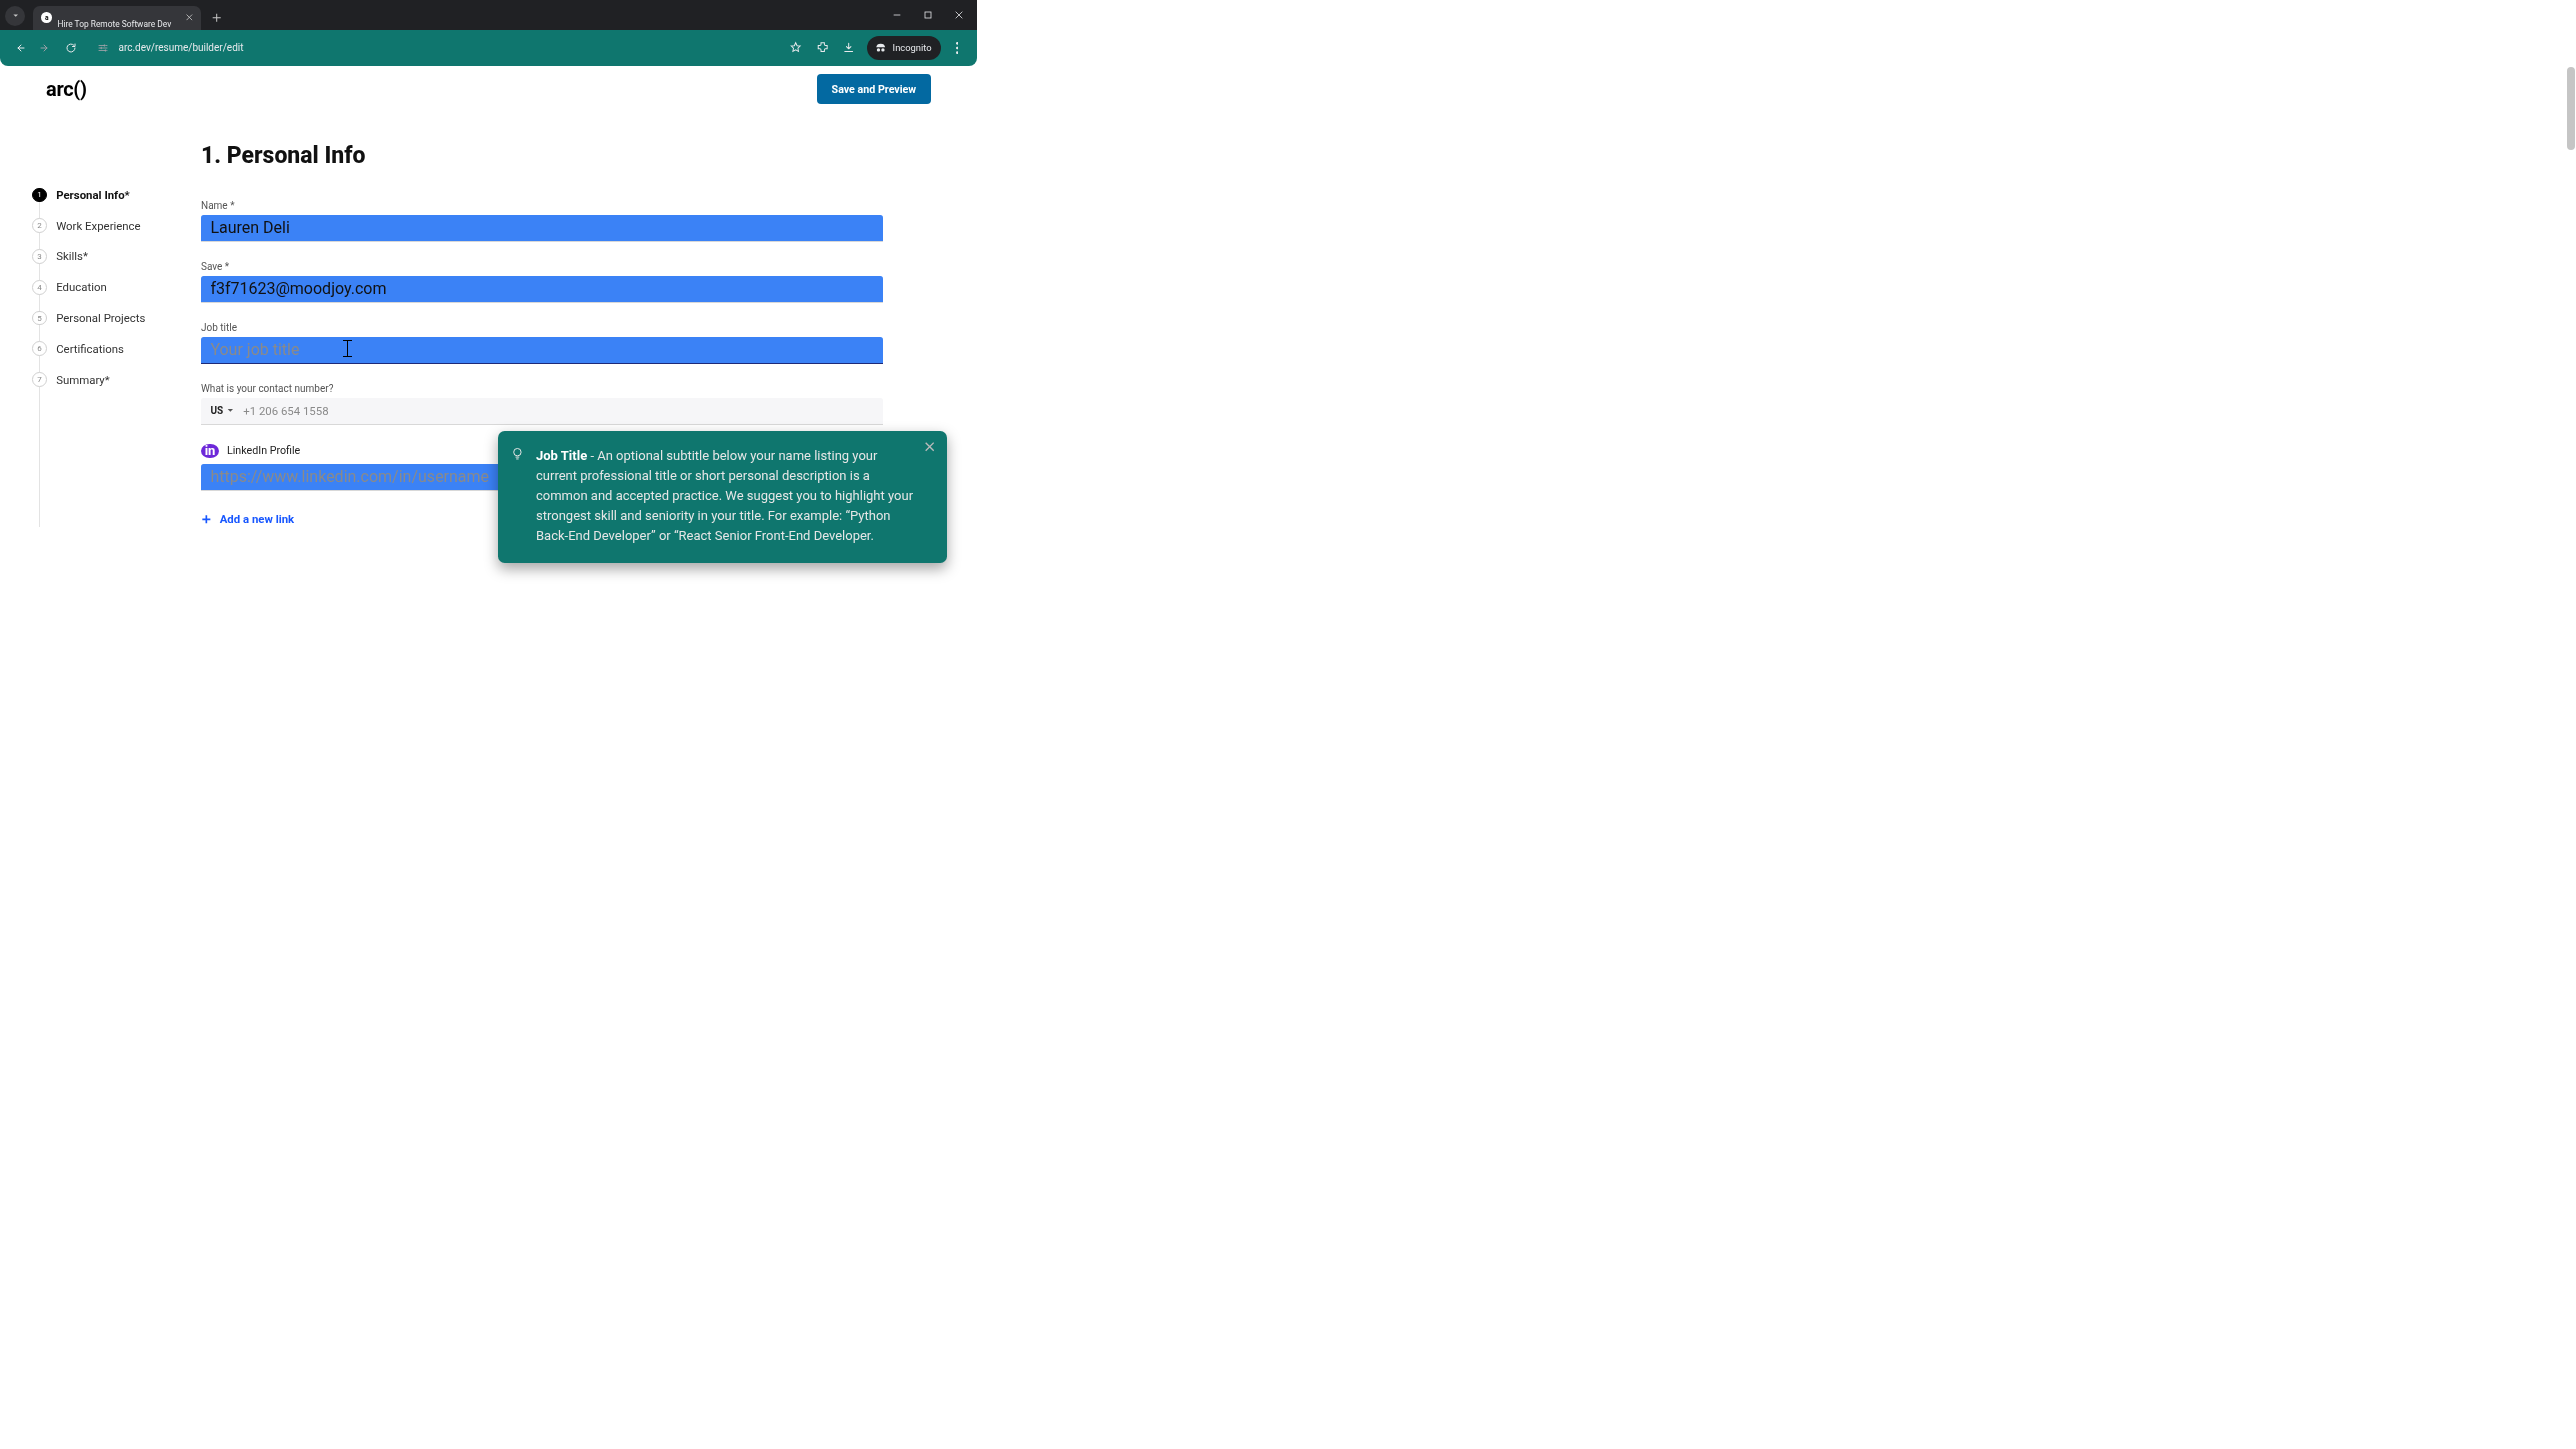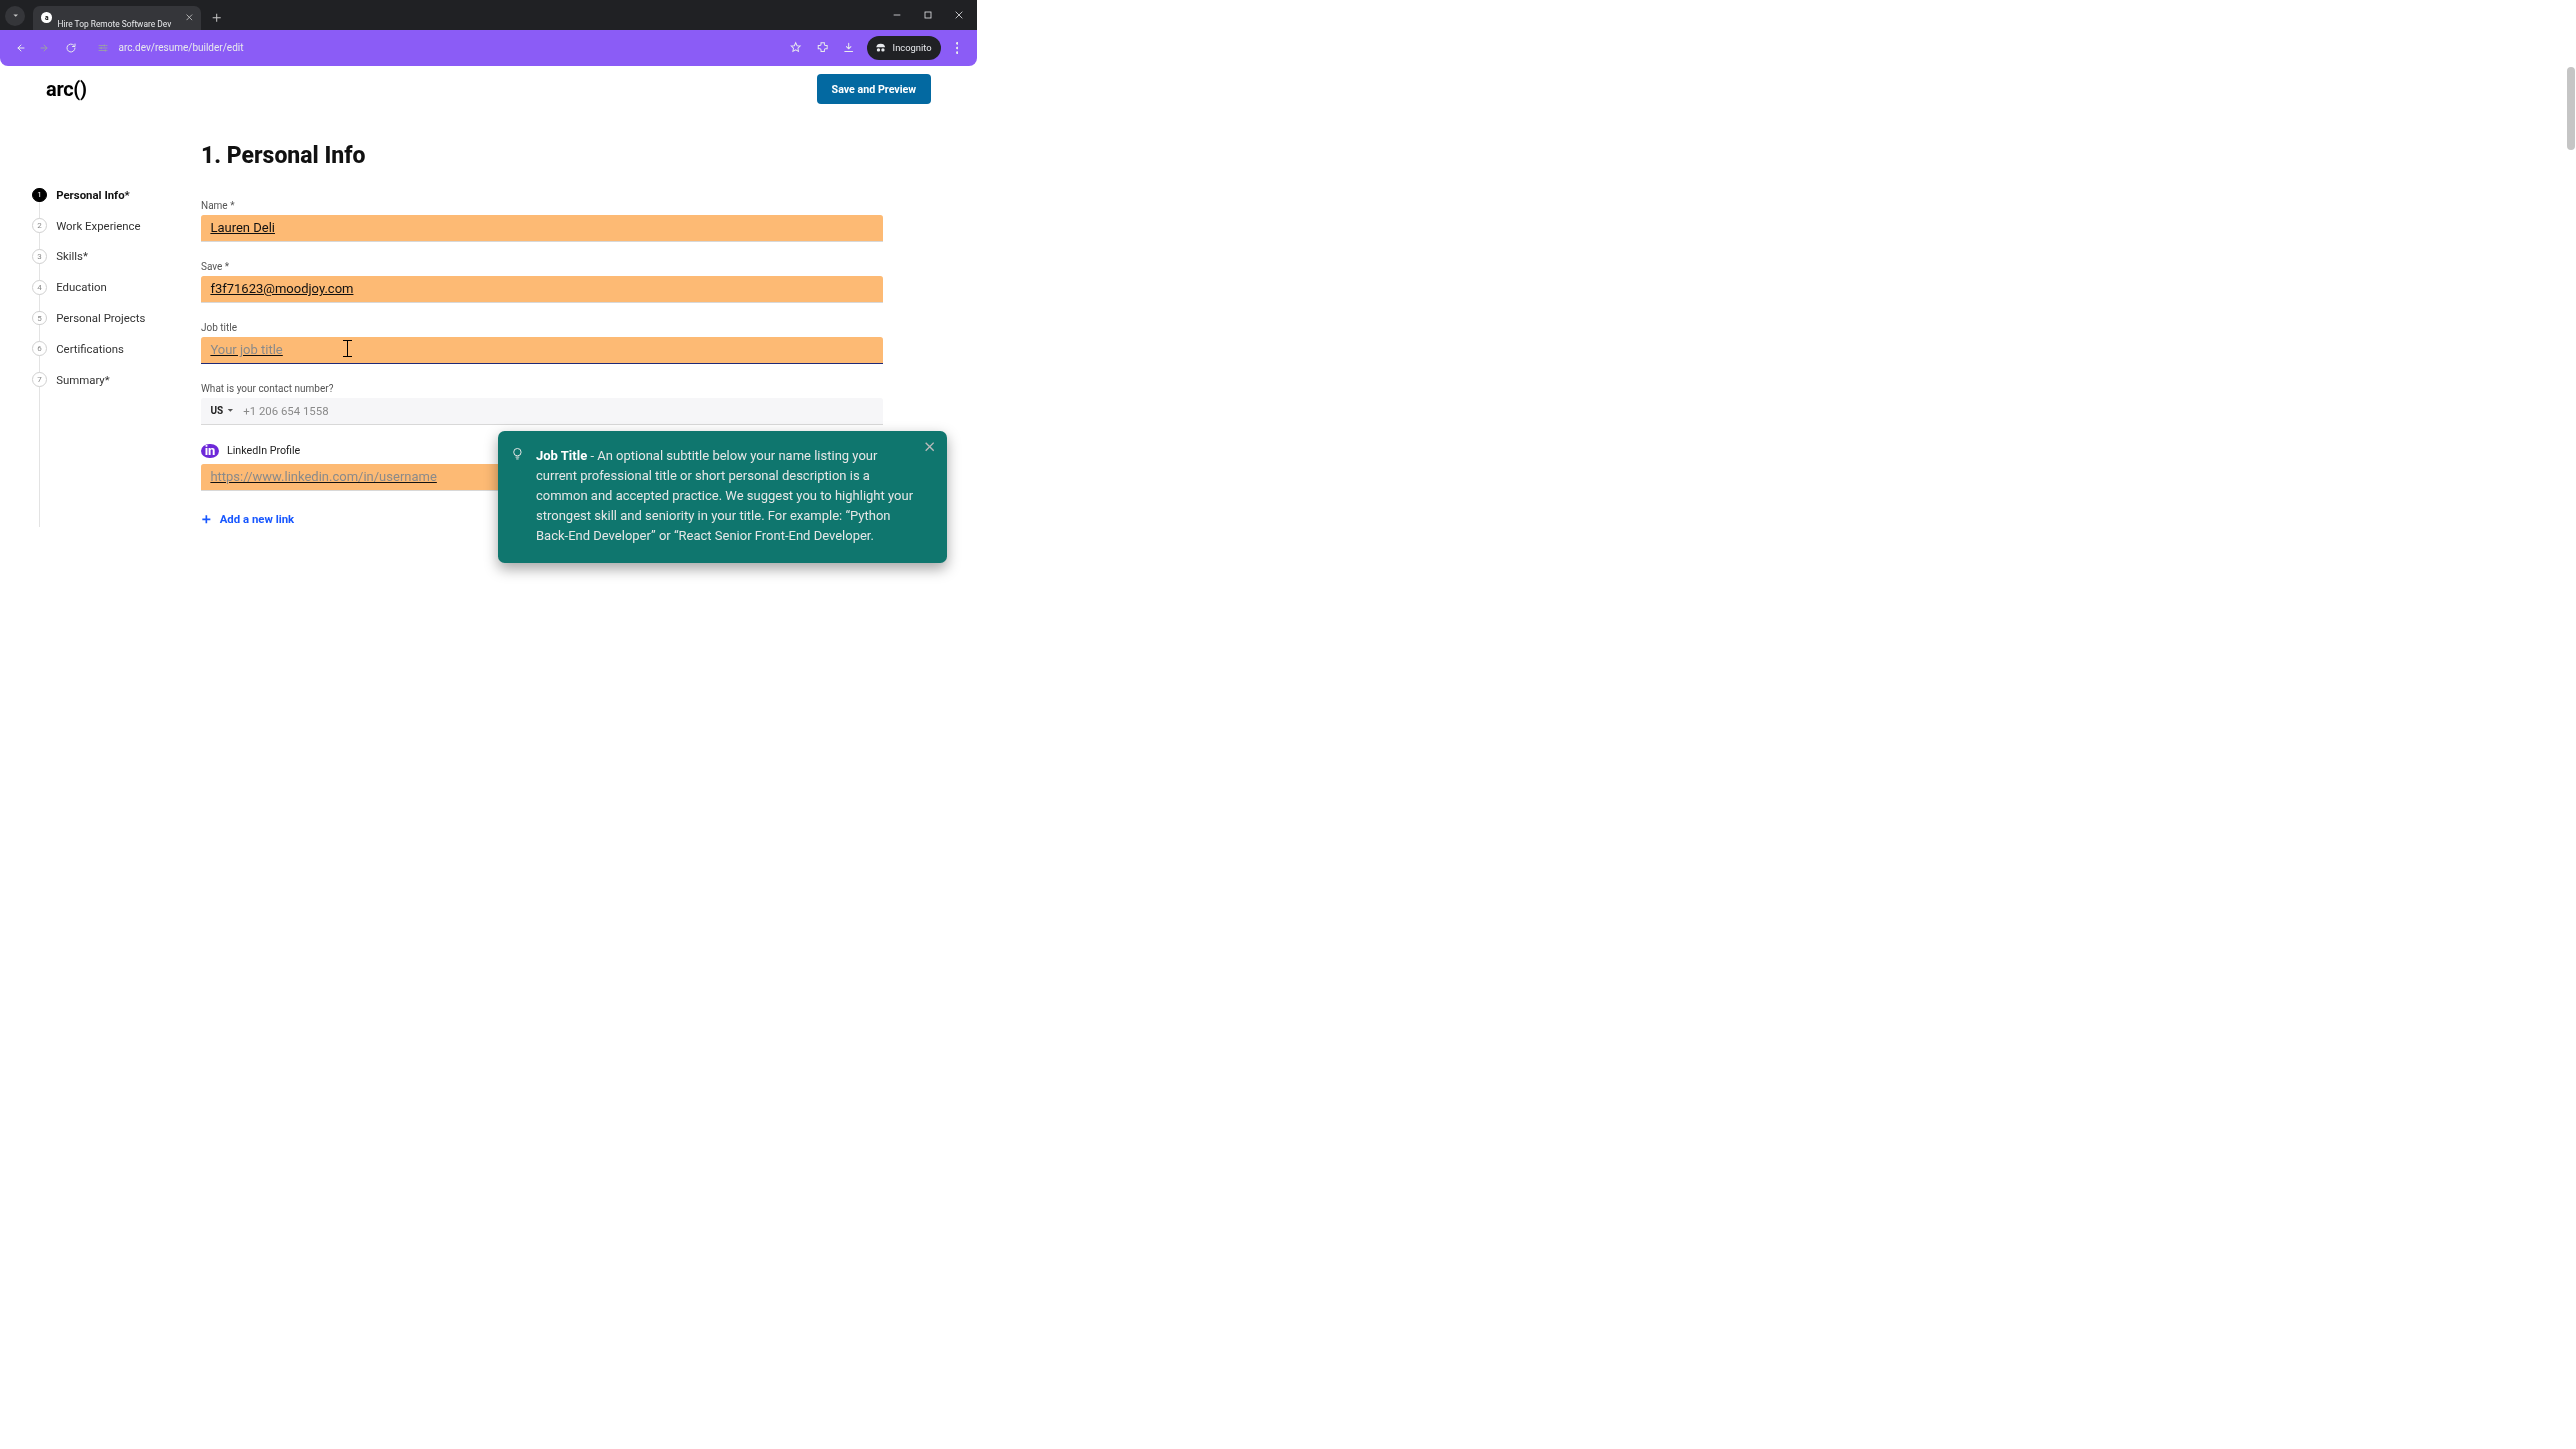--- a/index.html
+++ b/index.html
@@ -65,21 +65,21 @@
       position:absolute; right:2.7px; top:0; height:29.5px;
       display:flex; align-items:center;
     }
     .window-controls > div {
       width: 31px; height:29.5px; display:flex;align-items:center;justify-content:center;
     }
     .window-controls svg { width:8px;height:8px; stroke:#e8eaed; stroke-width:1.2; fill:none; }
 
     .browser-toolbar {
       height: 36px;
-      background: #8b5cf6;
+      background: #0f766e;
       display:flex; align-items:center;
       padding: 10px 8px;
       gap: 2.7px;
       border-bottom-left-radius: 8px;
       border-bottom-right-radius: 8px;
     }
     .nav-btn {
       width: 23px; height:23px; border-radius:50%;
       display:flex;align-items:center;justify-content:center;
     }
@@ -189,25 +189,24 @@
       font-size: 23px; font-weight:800; color:#111;
       margin-bottom: 31px;
     }
     .field { margin-bottom: 19px; }
     .field-label {
       font-size: 10px; color:#555; display:block; margin-bottom:4px;
     }
     .text-input {
       width:100%; height:27px;
       border:none; border-bottom:0.7px solid #d8d8d8;
-      background:#fdba74;
+      background:#3b82f6;
       border-top-left-radius:2.7px; border-top-right-radius:2.7px;
-      padding: 0 9.4px; font-size:13px; color:#111;
+      padding: 0 9.4px; font-size:16px; color:#111;
       outline:none;
-      text-decoration:underline;
     }
     .text-input::placeholder { color:#8a8a8a; }
     .text-input.focused {
       border-bottom: 1.3px solid #1e2a78;
     }
     .phone-row {
       display:flex; align-items:center; gap:0;
       background:#f6f6f8; border-bottom:0.7px solid #d8d8d8;
       border-top-left-radius:2.7px; border-top-right-radius:2.7px;
       height:27px;

